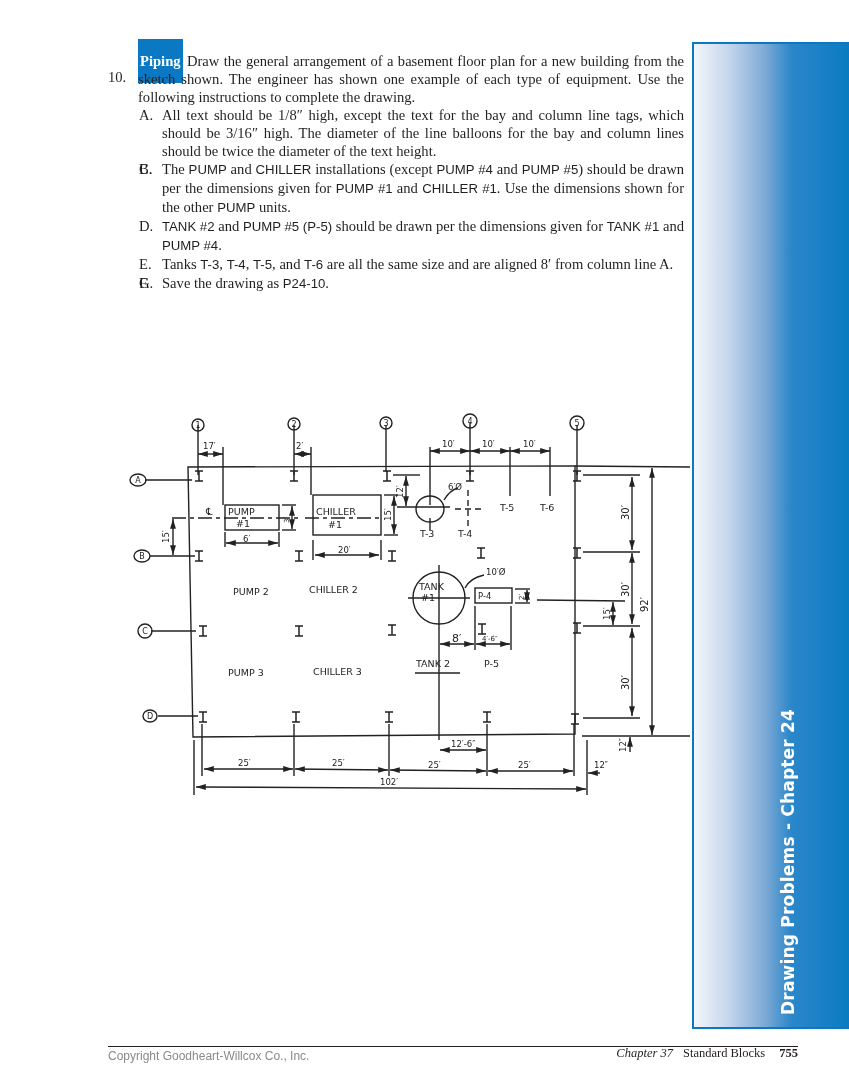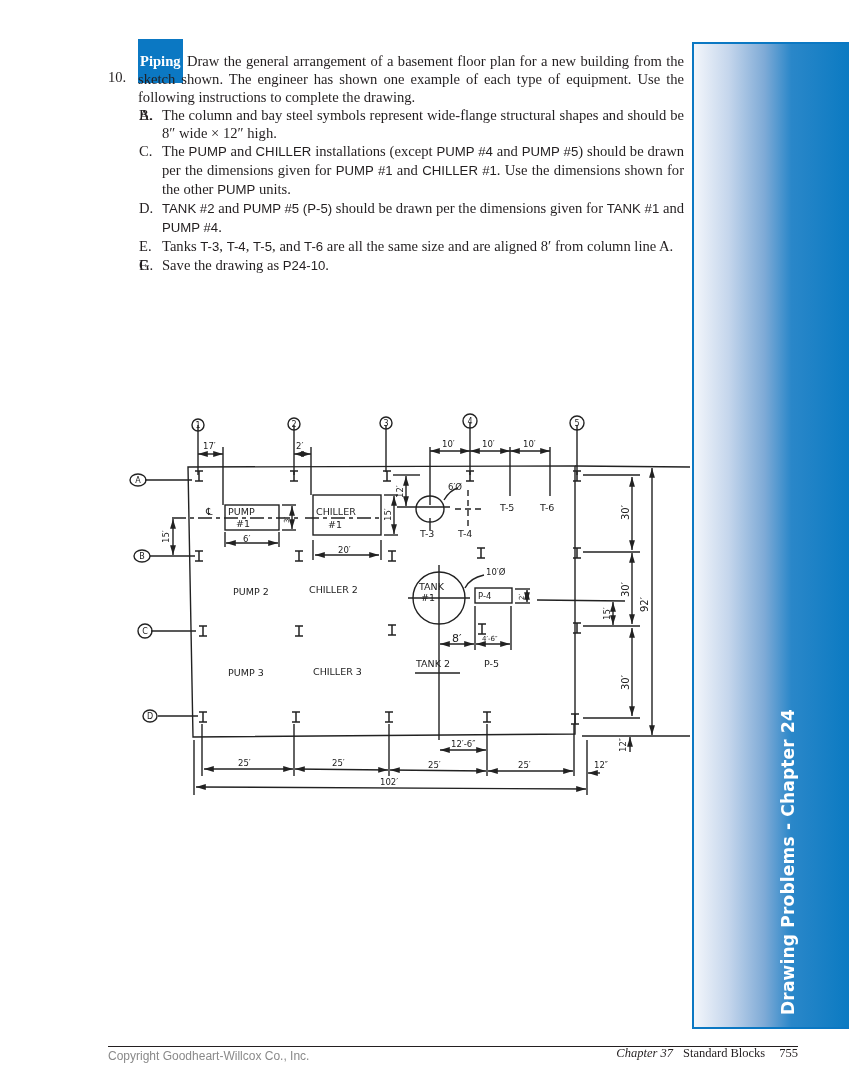--- a/index.html
+++ b/index.html
@@ -15,42 +15,42 @@
   .figure{position:absolute;left:120px;top:405px;width:580px;height:400px;}
   .sidebar{position:absolute;left:692px;top:42px;width:157px;height:983px;
     background:linear-gradient(to right,#f3f6fb 0%,#c5d6ec 22%,#7eaad6 45%,#2a87c9 62%,#0a7ac2 100%);
     border-left:2px solid #0b78c3;border-top:2px solid #0b78c3;border-bottom:2px solid #0b78c3;}
   .side-label{position:absolute;left:778px;top:1015px;transform-origin:0 0;transform:rotate(-90deg);
     font-family:"DejaVu Sans",sans-serif;font-weight:bold;color:#fff;font-size:17px;white-space:nowrap;letter-spacing:0.2px;}
   .footer-rule{position:absolute;left:108px;top:1046px;width:690px;height:1px;background:#231f20;}
   .copyright{position:absolute;left:108px;top:1049px;font-family:"Liberation Sans",sans-serif;font-size:12px;color:#8a8a8a;}
   .runhead{position:absolute;right:51px;top:1046px;font-size:12.5px;white-space:nowrap;}
   .runhead .ch{font-style:italic;margin-right:10px;}
-  .runhead .pg{font-weight:normal;margin-left:14px;}
+  .runhead .pg{font-weight:bold;margin-left:14px;}
   svg text{font-family:"DejaVu Sans",sans-serif;fill:#222;}
 </style>
 </head>
 <body>
 
 <div class="sidebar"></div>
 <div class="side-label">Drawing Problems - Chapter 24</div>
 
 <div class="problem">
   <span class="pnum">10.</span>
   <div class="ptext">
     <span class="ptitle">Piping</span>
     <span>Draw the general arrangement of a basement floor plan for a new building from the sketch shown. The engineer has shown one example of each type of equipment. Use the following instructions to complete the drawing.</span>
   </div>
   <ul class="items">
     <li class="item">
       <span class="letter">A.</span>
+      <span>All text should be 1/8″ high, except the text for the bay and column line tags, which should be 3/16″ high. The diameter of the line balloons for the bay and column lines should be twice the diameter of the text height.</span>
     </li>
     <li class="item">
       <span class="letter">B.</span>
-      <span>The column and bay steel symbols represent wide-flange structural shapes and should be 8″ wide × 12″ high.</span>
     </li>
     <li class="item">
       <span class="letter">C.</span>
       <span>The </span><span class="sans">PUMP</span><span> and </span><span class="sans">CHILLER</span><span> installations (except </span><span class="sans">PUMP #4</span><span> and </span><span class="sans">PUMP #5</span><span>) should be drawn per the dimensions given for </span><span class="sans">PUMP #1</span><span> and </span><span class="sans">CHILLER #1</span><span>. Use the dimensions shown for the other </span><span class="sans">PUMP</span><span> units.</span>
     </li>
     <li class="item">
       <span class="letter">D.</span>
       <span class="sans">TANK #2</span><span> and </span><span class="sans">PUMP #5 (P-5)</span><span> should be drawn per the dimensions given for </span><span class="sans">TANK #1</span><span> and </span><span class="sans">PUMP #4</span><span>.</span>
     </li>
     <li class="item">

